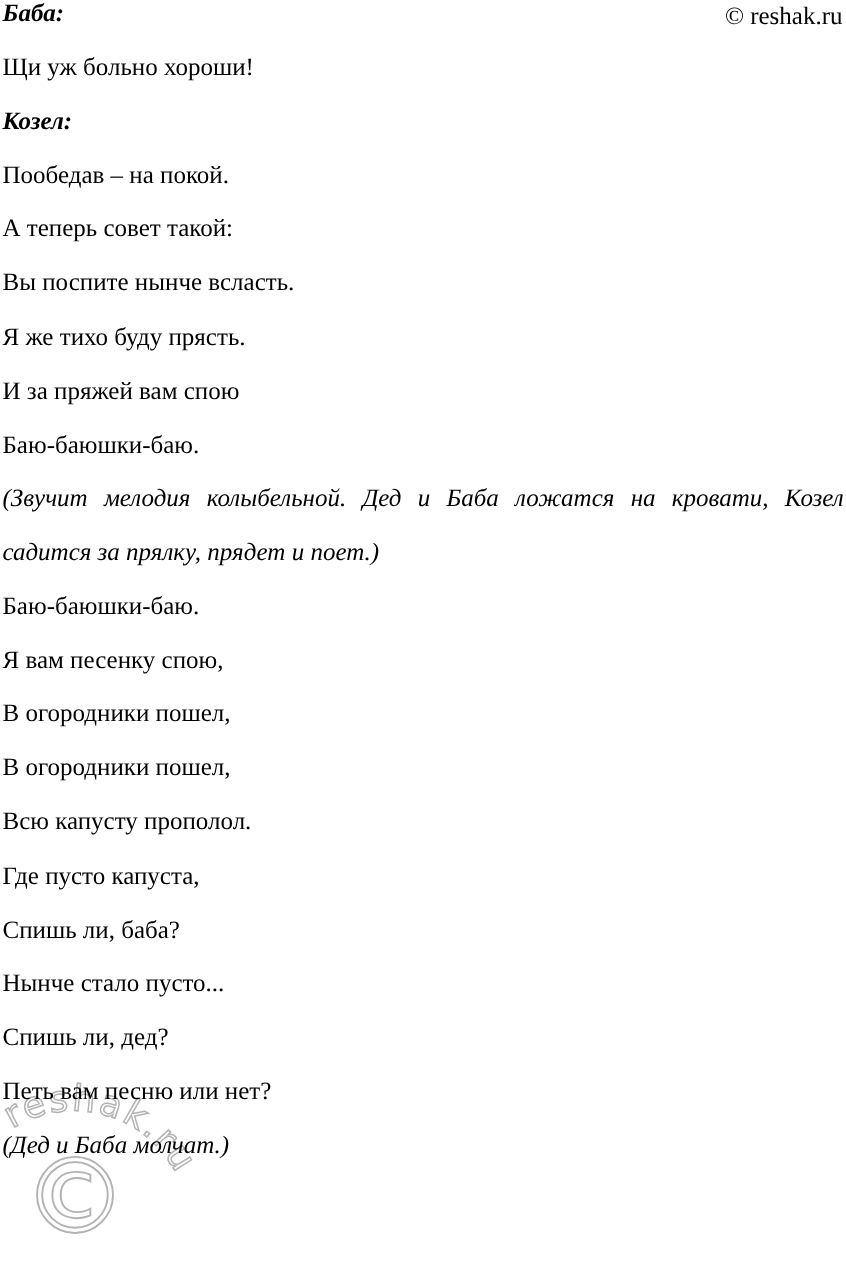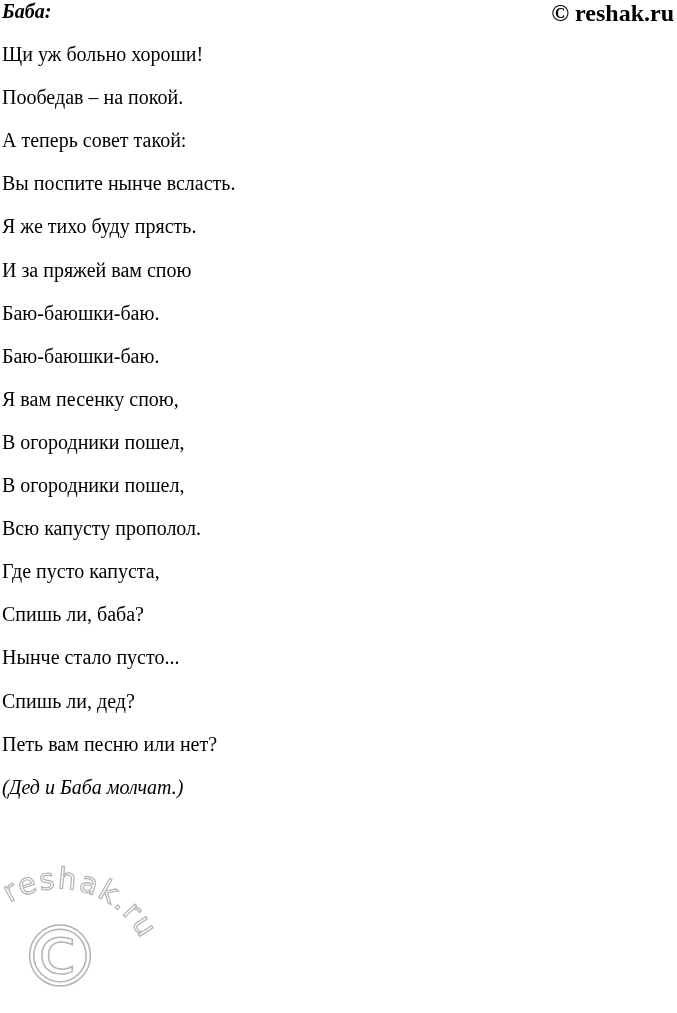--- a/index.html
+++ b/index.html
@@ -18,25 +18,24 @@
   .page {
     position: absolute;
     left: 0; top: 0;
     width: 677px;
     height: 1013px;
   }
   .header-credit {
     position: absolute;
     top: 1px;
     right: 3px;
-    font-size: 24px;
+    font-size: 20px;
     line-height: 24px;
     z-index: 2;
     white-space: nowrap;
-    font-weight: bold;
   }
   .content {
     position: absolute;
     left: 2px;
     right: 2px;
     top: -10px;
     z-index: 1;
   }
   .line {
     margin: 0;
@@ -79,26 +78,29 @@
     <text font-family="DejaVu Sans, sans-serif" font-size="29" letter-spacing="2" fill="#ffffff" stroke="#b3b3b3" stroke-width="1.2">
       <textPath href="#wm-arc" startOffset="2" id="wm-textpath">reshak.ru</textPath>
     </text>
   </svg>
 
   <div class="header-credit">© reshak.ru</div>
 
   <div class="content">
       <p class="line speaker">Баба:</p>
       <p class="line">Щи уж больно хороши!</p>
+      <p class="line speaker">Козел:</p>
       <p class="line">Пообедав – на покой.</p>
       <p class="line">А теперь совет такой:</p>
       <p class="line">Вы поспите нынче всласть.</p>
       <p class="line">Я же тихо буду прясть.</p>
       <p class="line">И за пряжей вам спою</p>
       <p class="line">Баю-баюшки-баю.</p>
+      <p class="line stage justify">(Звучит мелодия колыбельной. Дед и Баба ложатся на кровати, Козел</p>
+      <p class="line stage">садится за прялку, прядет и поет.)</p>
       <p class="line">Баю-баюшки-баю.</p>
       <p class="line">Я вам песенку спою,</p>
       <p class="line">В огородники пошел,</p>
       <p class="line">В огородники пошел,</p>
       <p class="line">Всю капусту прополол.</p>
       <p class="line">Где пусто капуста,</p>
       <p class="line">Спишь ли, баба?</p>
       <p class="line">Нынче стало пусто...</p>
       <p class="line">Спишь ли, дед?</p>
       <p class="line">Петь вам песню или нет?</p>

